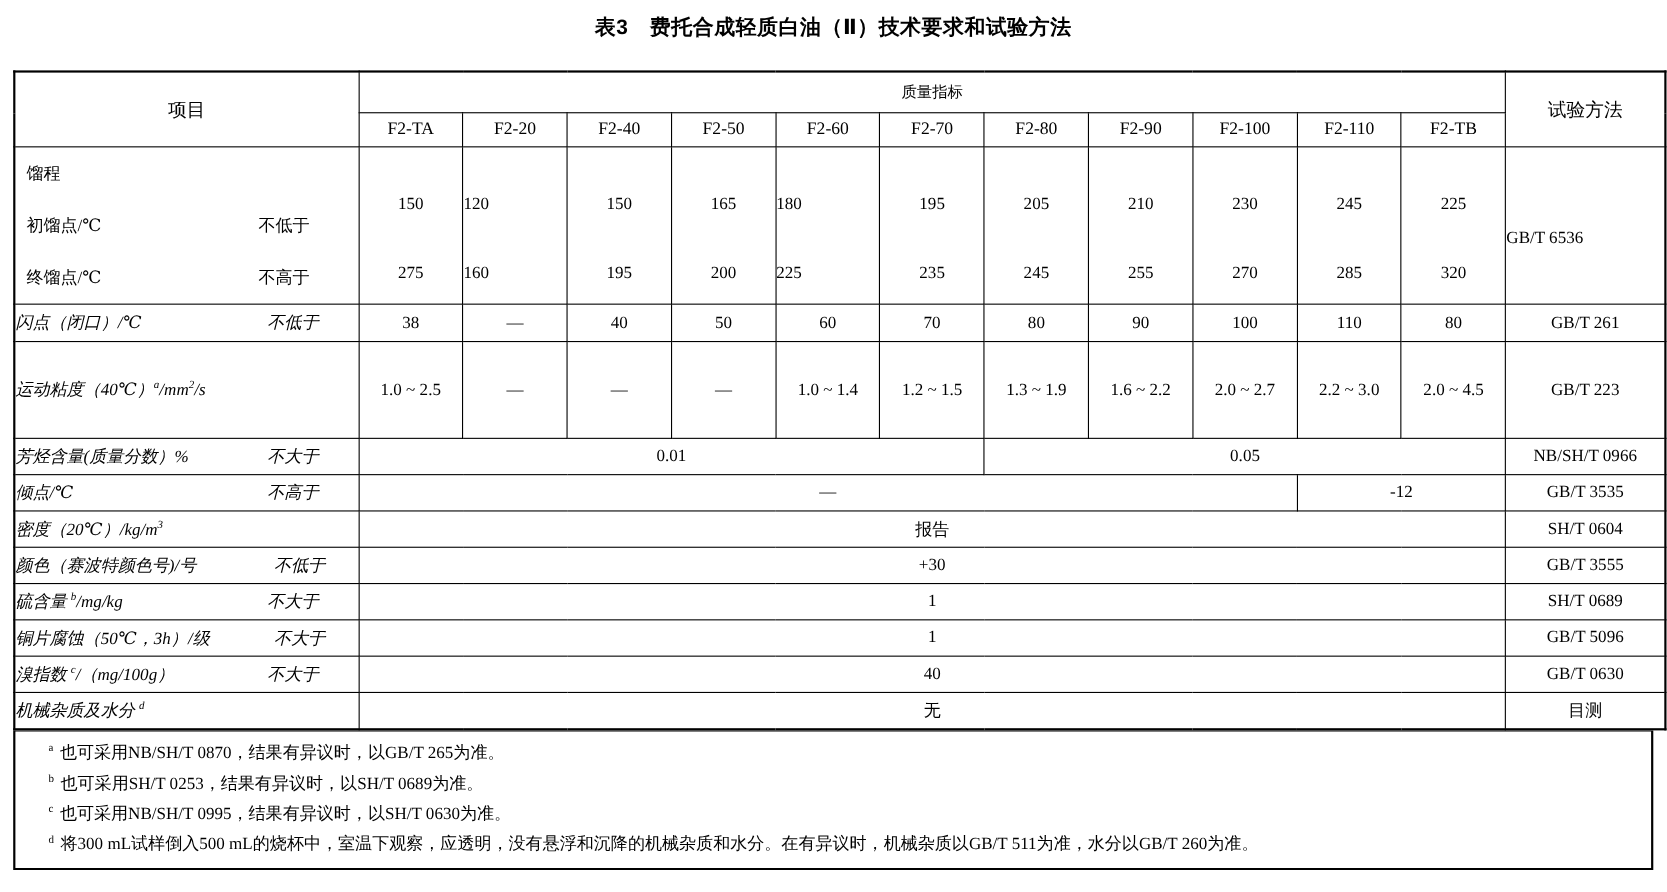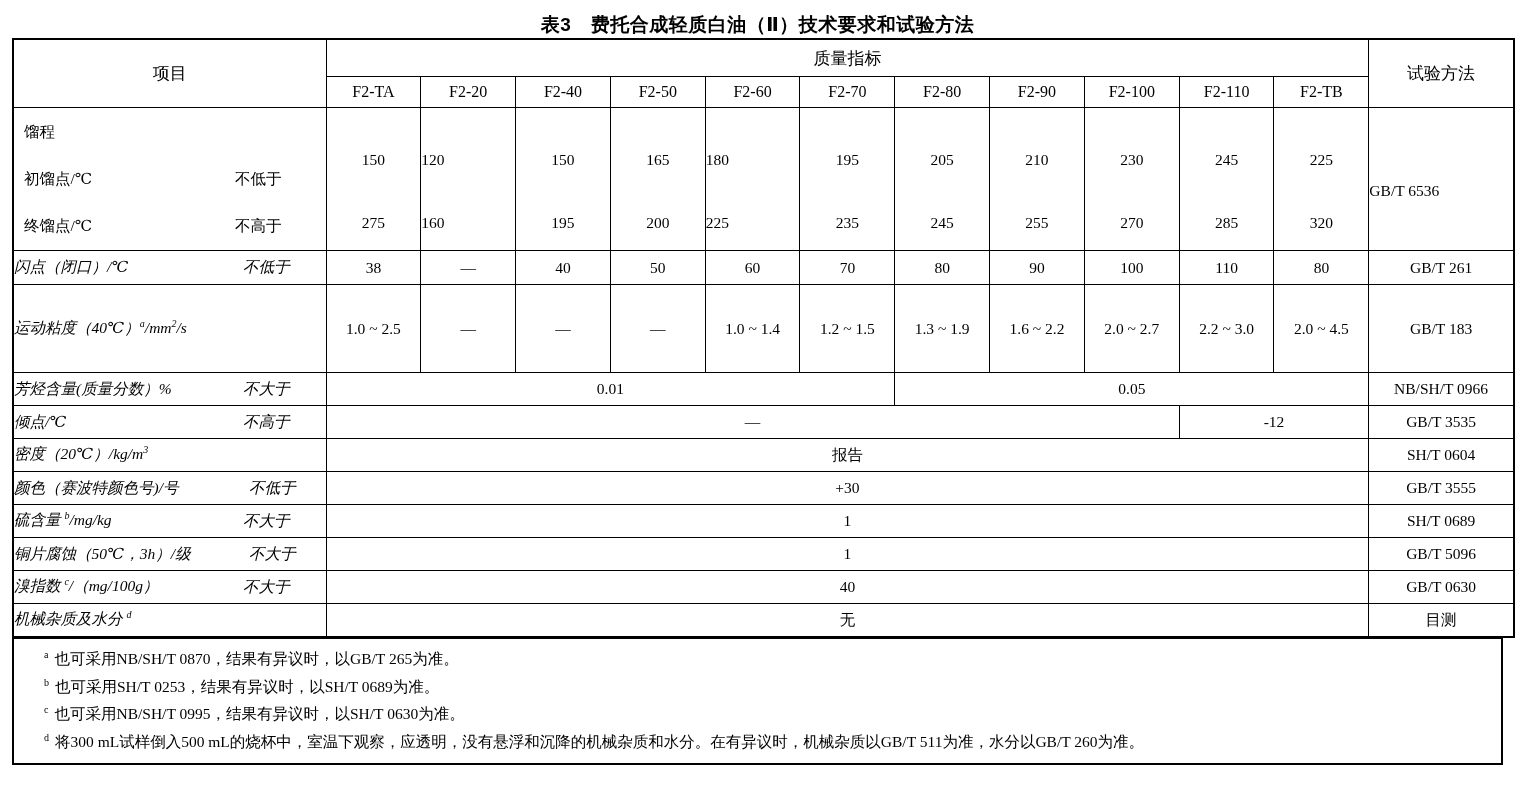--- a/index.html
+++ b/index.html
@@ -19,21 +19,21 @@
     width: 1515px;
     height: 811px;
     box-sizing: border-box;
   }
   .doc-title {
     text-align: center;
     font-size: 19px;
     font-weight: bold;
     letter-spacing: 0.5px;
     padding-top: 12px;
-    padding-bottom: 0;
+    padding-bottom: 26px;
     font-family: "Liberation Sans", "DejaVu Sans", sans-serif;
   }
   .table-wrap {
     margin: 0 12px;
     width: 1491px;
     box-sizing: border-box;
   }
   table.spec {
     border-collapse: collapse;
     table-layout: fixed;
@@ -53,21 +53,21 @@
   }
 
   .col-item     { width: 313px; }
   .col-grade    { width: 94.8px; }
   .col-method   { width: 145px; }
 
   .hdr-item {
     font-size: 17px;
   }
   .hdr-span {
-    font-size: 17px;
+    font-size: 14px;
     height: 36px;
   }
   .hdr-grade {
     font-size: 16px;
     height: 30px;
   }
   .hdr-method {
     font-size: 17px;
   }
 
@@ -330,21 +330,21 @@
           <td>—</td>
           <td>—</td>
           <td>—</td>
           <td>1.0 ~ 1.4</td>
           <td>1.2 ~ 1.5</td>
           <td>1.3 ~ 1.9</td>
           <td>1.6 ~ 2.2</td>
           <td>2.0 ~ 2.7</td>
           <td>2.2 ~ 3.0</td>
           <td>2.0 ~ 4.5</td>
-          <td>GB/T 183</td>
+          <td>GB/T 223</td>
         </tr>
 
         <tr class="r-simple">
           <td class="item-cell">
             <div class="item-row">
               <span class="item-label">芳烃含量(质量分数）%</span>
               <span class="item-qual">不大于</span>
             </div>
           </td>
           <td colspan="6">0.01</td>

